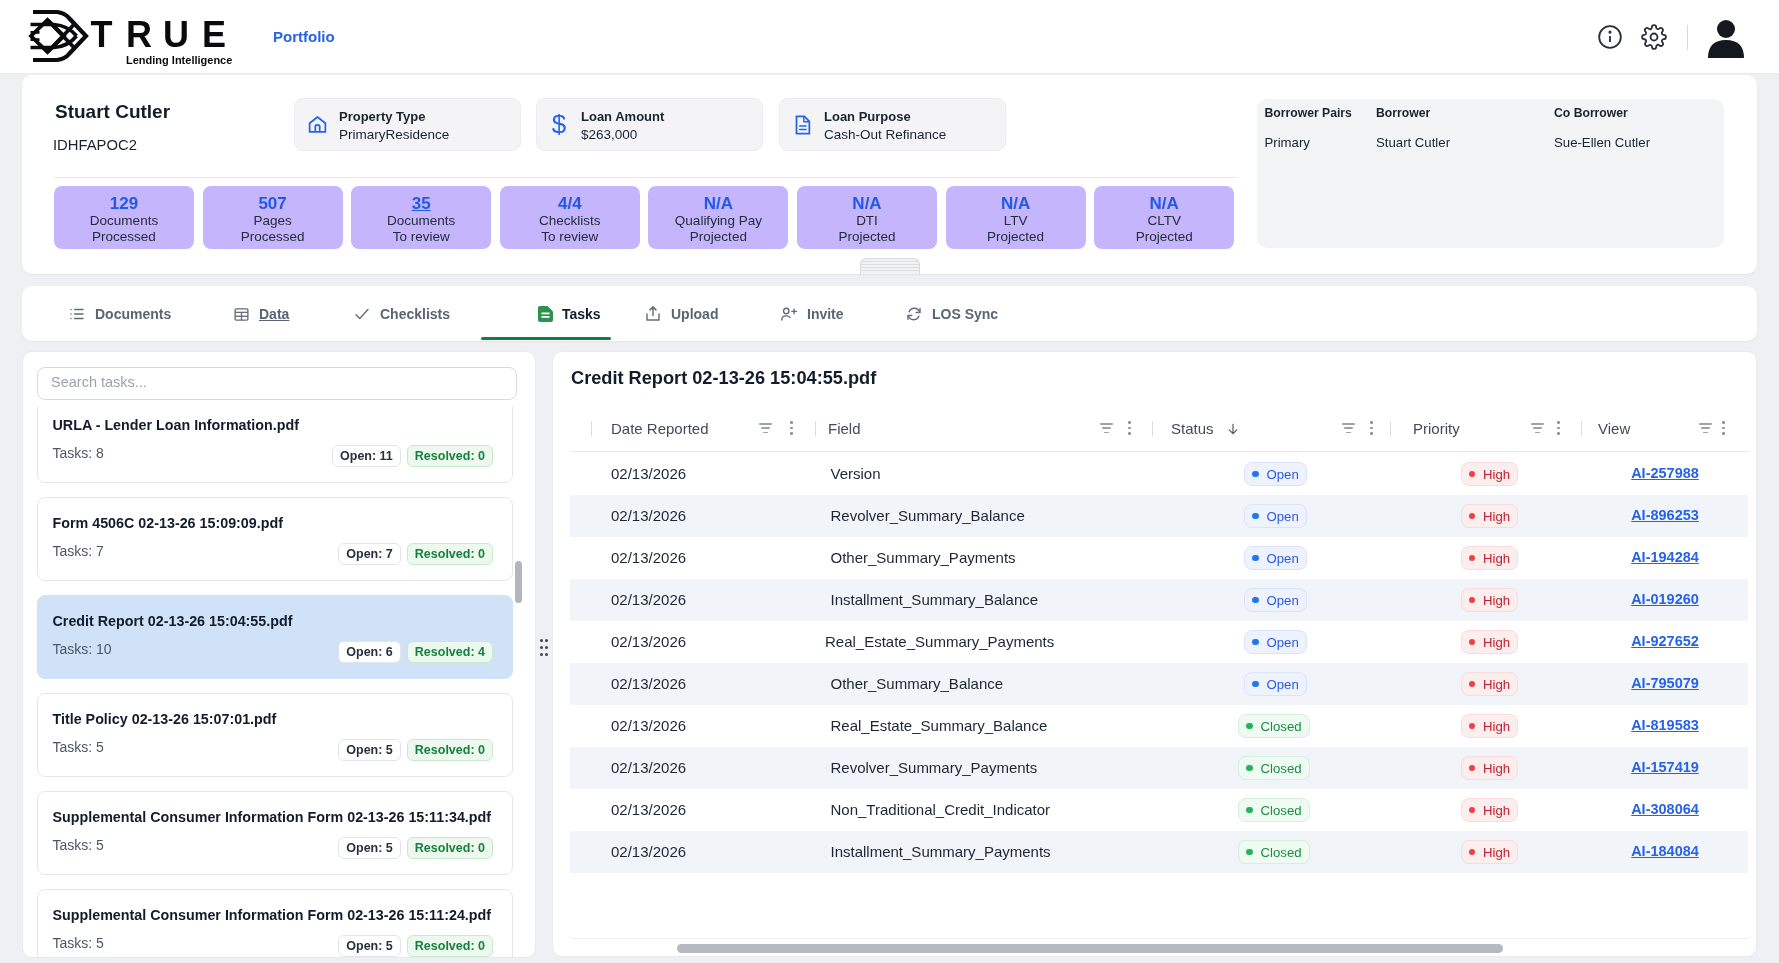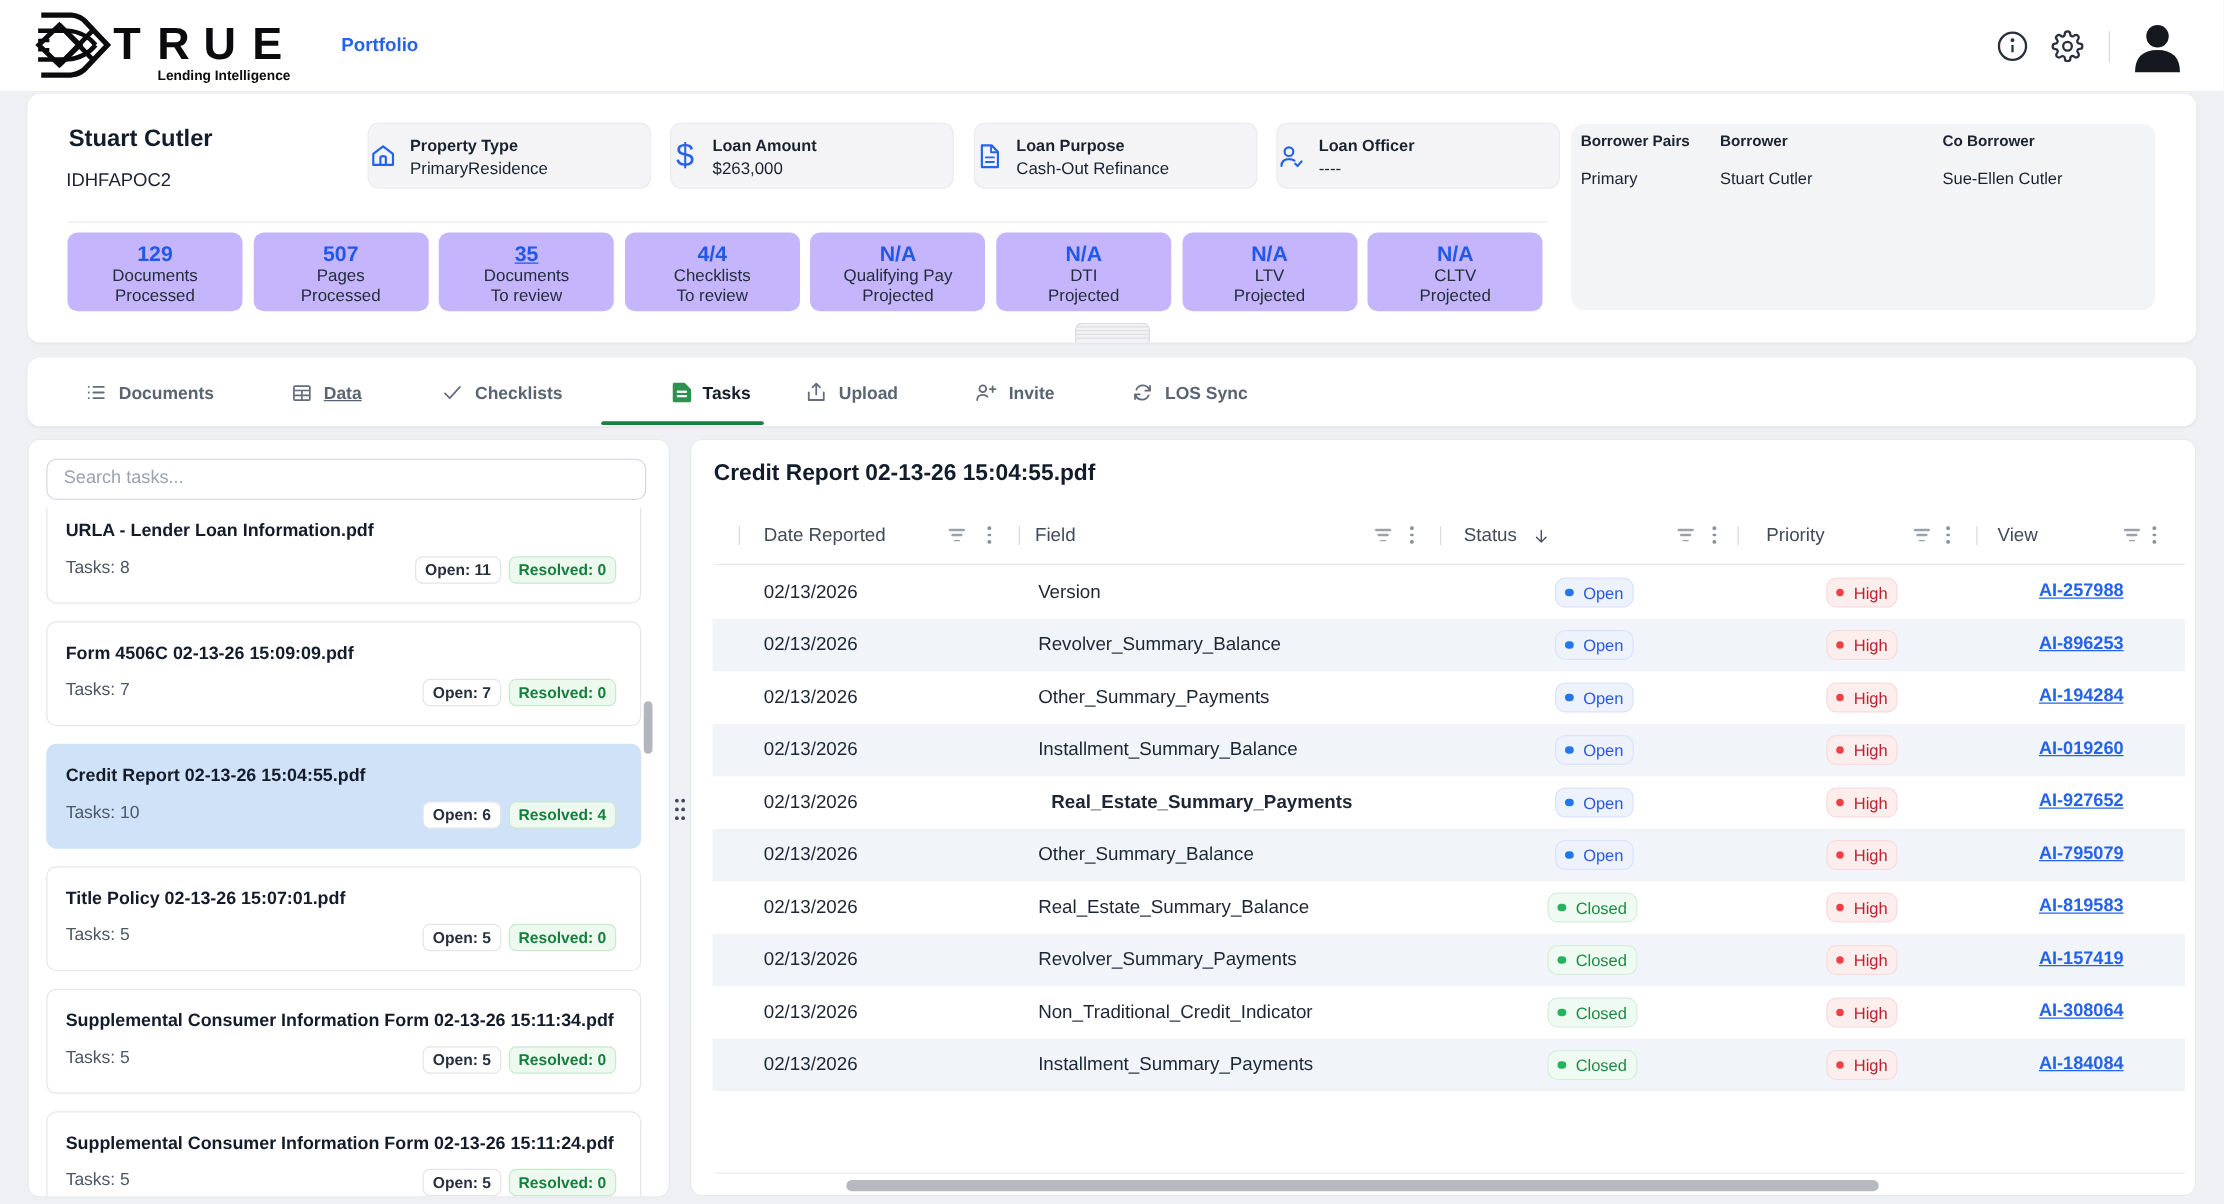--- a/index.html
+++ b/index.html
@@ -8,21 +8,21 @@
 
 
 #nav { position:absolute; left:0; top:0; width:1779px; height:74px; background:#fff; border-bottom:1px solid #e8eaee; z-index:5; }
 #portfolio { position:absolute; left:273px; top:28px; font-size:15px; font-weight:bold; color:#2563eb; }
 #navdivider { position:absolute; left:1687px; top:25px; width:1px; height:25px; background:#d7dade; }
 
 
 #headercard { position:absolute; left:22px; top:75px; width:1735px; height:199px; background:#fff; border-radius:10px; box-shadow:0 1px 2px rgba(16,24,40,.05); }
 #bname { position:absolute; left:33px; top:26px; font-size:19px; font-weight:bold; color:#121c2b; }
 #bid { position:absolute; left:31px; top:62px; font-size:14.8px; color:#19222f; }
-.chip { position:absolute; top:23px; height:53px; width:227px; background:#f4f4f6; border:1px solid #ececf0; border-radius:9px; display:flex; align-items:center; }
+.chip { position:absolute; top:23px; height:53px; width:227px; background:#f4f4f6; border:1px solid #ececf0; border-radius:9px; display:flex; align-items:center; padding-left:11px; }
 .chip .ic { width:22px; height:26px; margin-right:11px; display:flex; align-items:center; justify-content:center; color:#2563eb; }
 .chip .t1 { font-size:13px; font-weight:bold; color:#1a2330; line-height:16.5px; }
 .chip .t2 { font-size:13.5px; color:#1a2330; line-height:17px; }
 #hr1 { position:absolute; left:32px; top:102px; width:1184px; height:1px; background:#e7e9ed; }
 .stat { position:absolute; top:111px; width:140px; height:63px; background:#c4b5fd; border-radius:8px; text-align:center; padding-top:9px; }
 .stat .v { font-size:17px; font-weight:bold; color:#2158e8; line-height:18px; }
 .stat .l { font-size:13.5px; color:#242d3a; line-height:15.5px; }
 #grip { position:absolute; left:838px; top:183px; width:60px; height:16px; background:#f2f2f4; border:1px solid #d9dade; border-bottom:none; border-radius:6px 6px 0 0; overflow:hidden; }
 #grip .gl { height:3px; border-bottom:1px solid #dddee2; }
 #borrbox { position:absolute; left:1235px; top:24px; width:467px; height:149px; background:#f3f4f6; border-radius:10px; }
@@ -143,33 +143,20 @@
           <path d="M6 2.5 H14.5 L20 8 V21.5 H6 Z"></path>
           <path d="M14 3 V8.5 H19.5" stroke-width="1.6"></path>
           <path d="M9.5 13 H16.5 M9.5 17 H16.5" stroke-linecap="round" stroke-width="1.6"></path>
         </svg>
       </div>
     <div style="margin-top:3px;">
         <div class="t1">Loan Purpose</div>
         <div class="t2">Cash-Out Refinance</div>
       </div>
   </div>
-  <div class="chip" style="left:999px;">
-    <div class="ic">
-        <svg width="24" height="24" viewBox="0 0 24 24" fill="none" stroke="#2563eb" stroke-width="1.9" stroke-linecap="round" stroke-linejoin="round">
-          <circle cx="10" cy="8" r="3.8"></circle>
-          <path d="M3.5 20.5 Q3.5 14.5 10 14.5 Q13 14.5 14.8 15.8"></path>
-          <path d="M15.5 18.5 L17.5 20.5 L21 16.5"></path>
-        </svg>
-      </div>
-    <div style="margin-top:3px;">
-        <div class="t1">Loan Officer</div>
-        <div class="t2">----</div>
-      </div>
-  </div>
 
   <div id="hr1"></div>
 
   <div class="stat" style="left:32px;">
       <div class="v">129</div>
       <div class="l">Documents<br>Processed</div>
     </div>
   <div class="stat" style="left:180.6px;">
       <div class="v">507</div>
       <div class="l">Pages<br>Processed</div>
@@ -427,21 +414,21 @@
     </div>
     <div class="row alt" style="top:227px;">
       <div class="cell" style="left:41px;">02/13/2026</div>
       <div class="cell" style="left:260.5px;">Installment_Summary_Balance</div>
       <div class="spill open" style="left:674px;"><span class="dot"></span>Open</div>
       <div class="spill high" style="left:890.5px;"><span class="dot"></span>High</div>
       <div class="vlink" style="left:1050px;">AI-019260</div>
     </div>
     <div class="row" style="top:269px;">
       <div class="cell" style="left:41px;">02/13/2026</div>
-      <div class="cell" style="left:271px;font-weight:bold;">Real_Estate_Summary_Payments</div>
+      <div class="cell" style="left:255px;">Real_Estate_Summary_Payments</div>
       <div class="spill open" style="left:674px;"><span class="dot"></span>Open</div>
       <div class="spill high" style="left:890.5px;"><span class="dot"></span>High</div>
       <div class="vlink" style="left:1050px;">AI-927652</div>
     </div>
     <div class="row alt" style="top:311px;">
       <div class="cell" style="left:41px;">02/13/2026</div>
       <div class="cell" style="left:260.5px;">Other_Summary_Balance</div>
       <div class="spill open" style="left:674px;"><span class="dot"></span>Open</div>
       <div class="spill high" style="left:890.5px;"><span class="dot"></span>High</div>
       <div class="vlink" style="left:1050px;">AI-795079</div>

